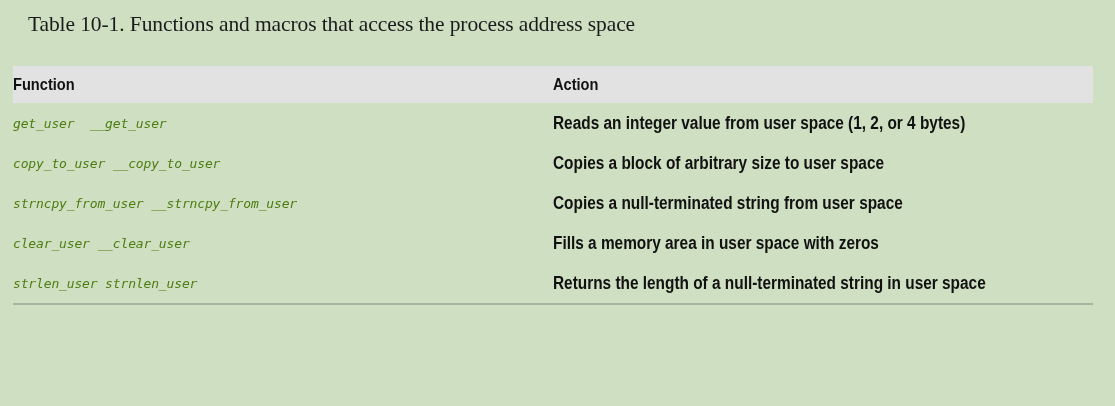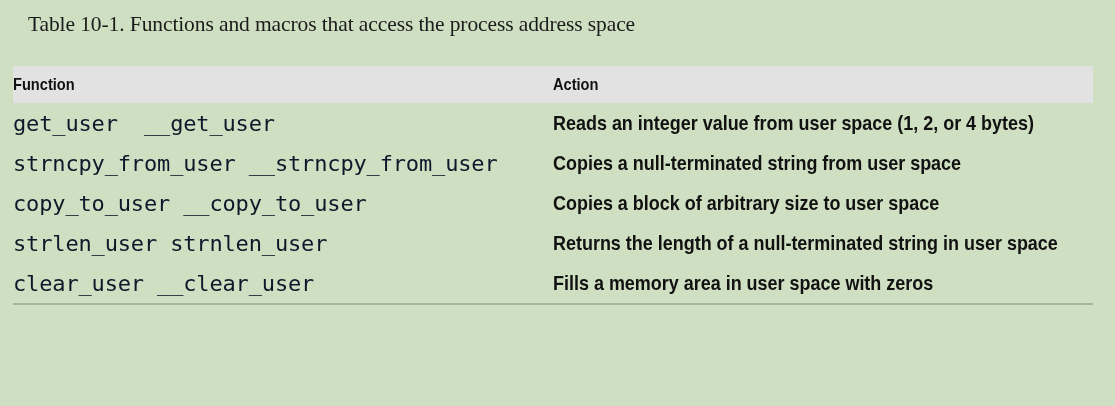--- a/index.html
+++ b/index.html
@@ -84,31 +84,32 @@
   }
 
   #data-table tbody td {
     padding: 0;
     vertical-align: middle;
     height: 40px;
   }
 
   td.cell-function {
     font-family: "DejaVu Sans Mono", "Liberation Mono", monospace;
-    font-size: 22px;
-    color: #0f172a;
+    font-size: 13px;
+    color: #4d7c0f;
     padding-left: 17px;
     white-space: pre;
     letter-spacing: -0.15px;
+    font-style: italic;
   }
 
   td.cell-action {
     font-family: "Liberation Sans", "DejaVu Sans", sans-serif;
     font-weight: bold;
-    font-size: 21px;
+    font-size: 18px;
     color: #111111;
     white-space: nowrap;
   }
   td.cell-action .action-inner {
     display: block;
     transform: scaleX(0.855);
     transform-origin: left center;
   }
 </style>
 </head>
@@ -134,39 +135,39 @@
       </tr>
     </thead>
     <tbody>
       <tr>
         <td class="cell-function">get_user  __get_user</td>
         <td class="cell-action">
           <span class="action-inner">Reads an integer value from user space (1, 2, or 4 bytes)</span>
         </td>
       </tr>
       <tr>
+        <td class="cell-function">copy_to_user __copy_to_user</td>
+        <td class="cell-action">
+          <span class="action-inner">Copies a block of arbitrary size to user space</span>
+        </td>
+      </tr>
+      <tr>
         <td class="cell-function">strncpy_from_user __strncpy_from_user</td>
         <td class="cell-action">
           <span class="action-inner">Copies a null-terminated string from user space</span>
         </td>
       </tr>
       <tr>
-        <td class="cell-function">copy_to_user __copy_to_user</td>
+        <td class="cell-function">clear_user __clear_user</td>
         <td class="cell-action">
-          <span class="action-inner">Copies a block of arbitrary size to user space</span>
+          <span class="action-inner">Fills a memory area in user space with zeros</span>
         </td>
       </tr>
       <tr>
         <td class="cell-function">strlen_user strnlen_user</td>
         <td class="cell-action">
           <span class="action-inner">Returns the length of a null-terminated string in user space</span>
         </td>
       </tr>
-      <tr>
-        <td class="cell-function">clear_user __clear_user</td>
-        <td class="cell-action">
-          <span class="action-inner">Fills a memory area in user space with zeros</span>
-        </td>
-      </tr>
     </tbody>
   </table>
 
 </div>
 
 </body></html>

